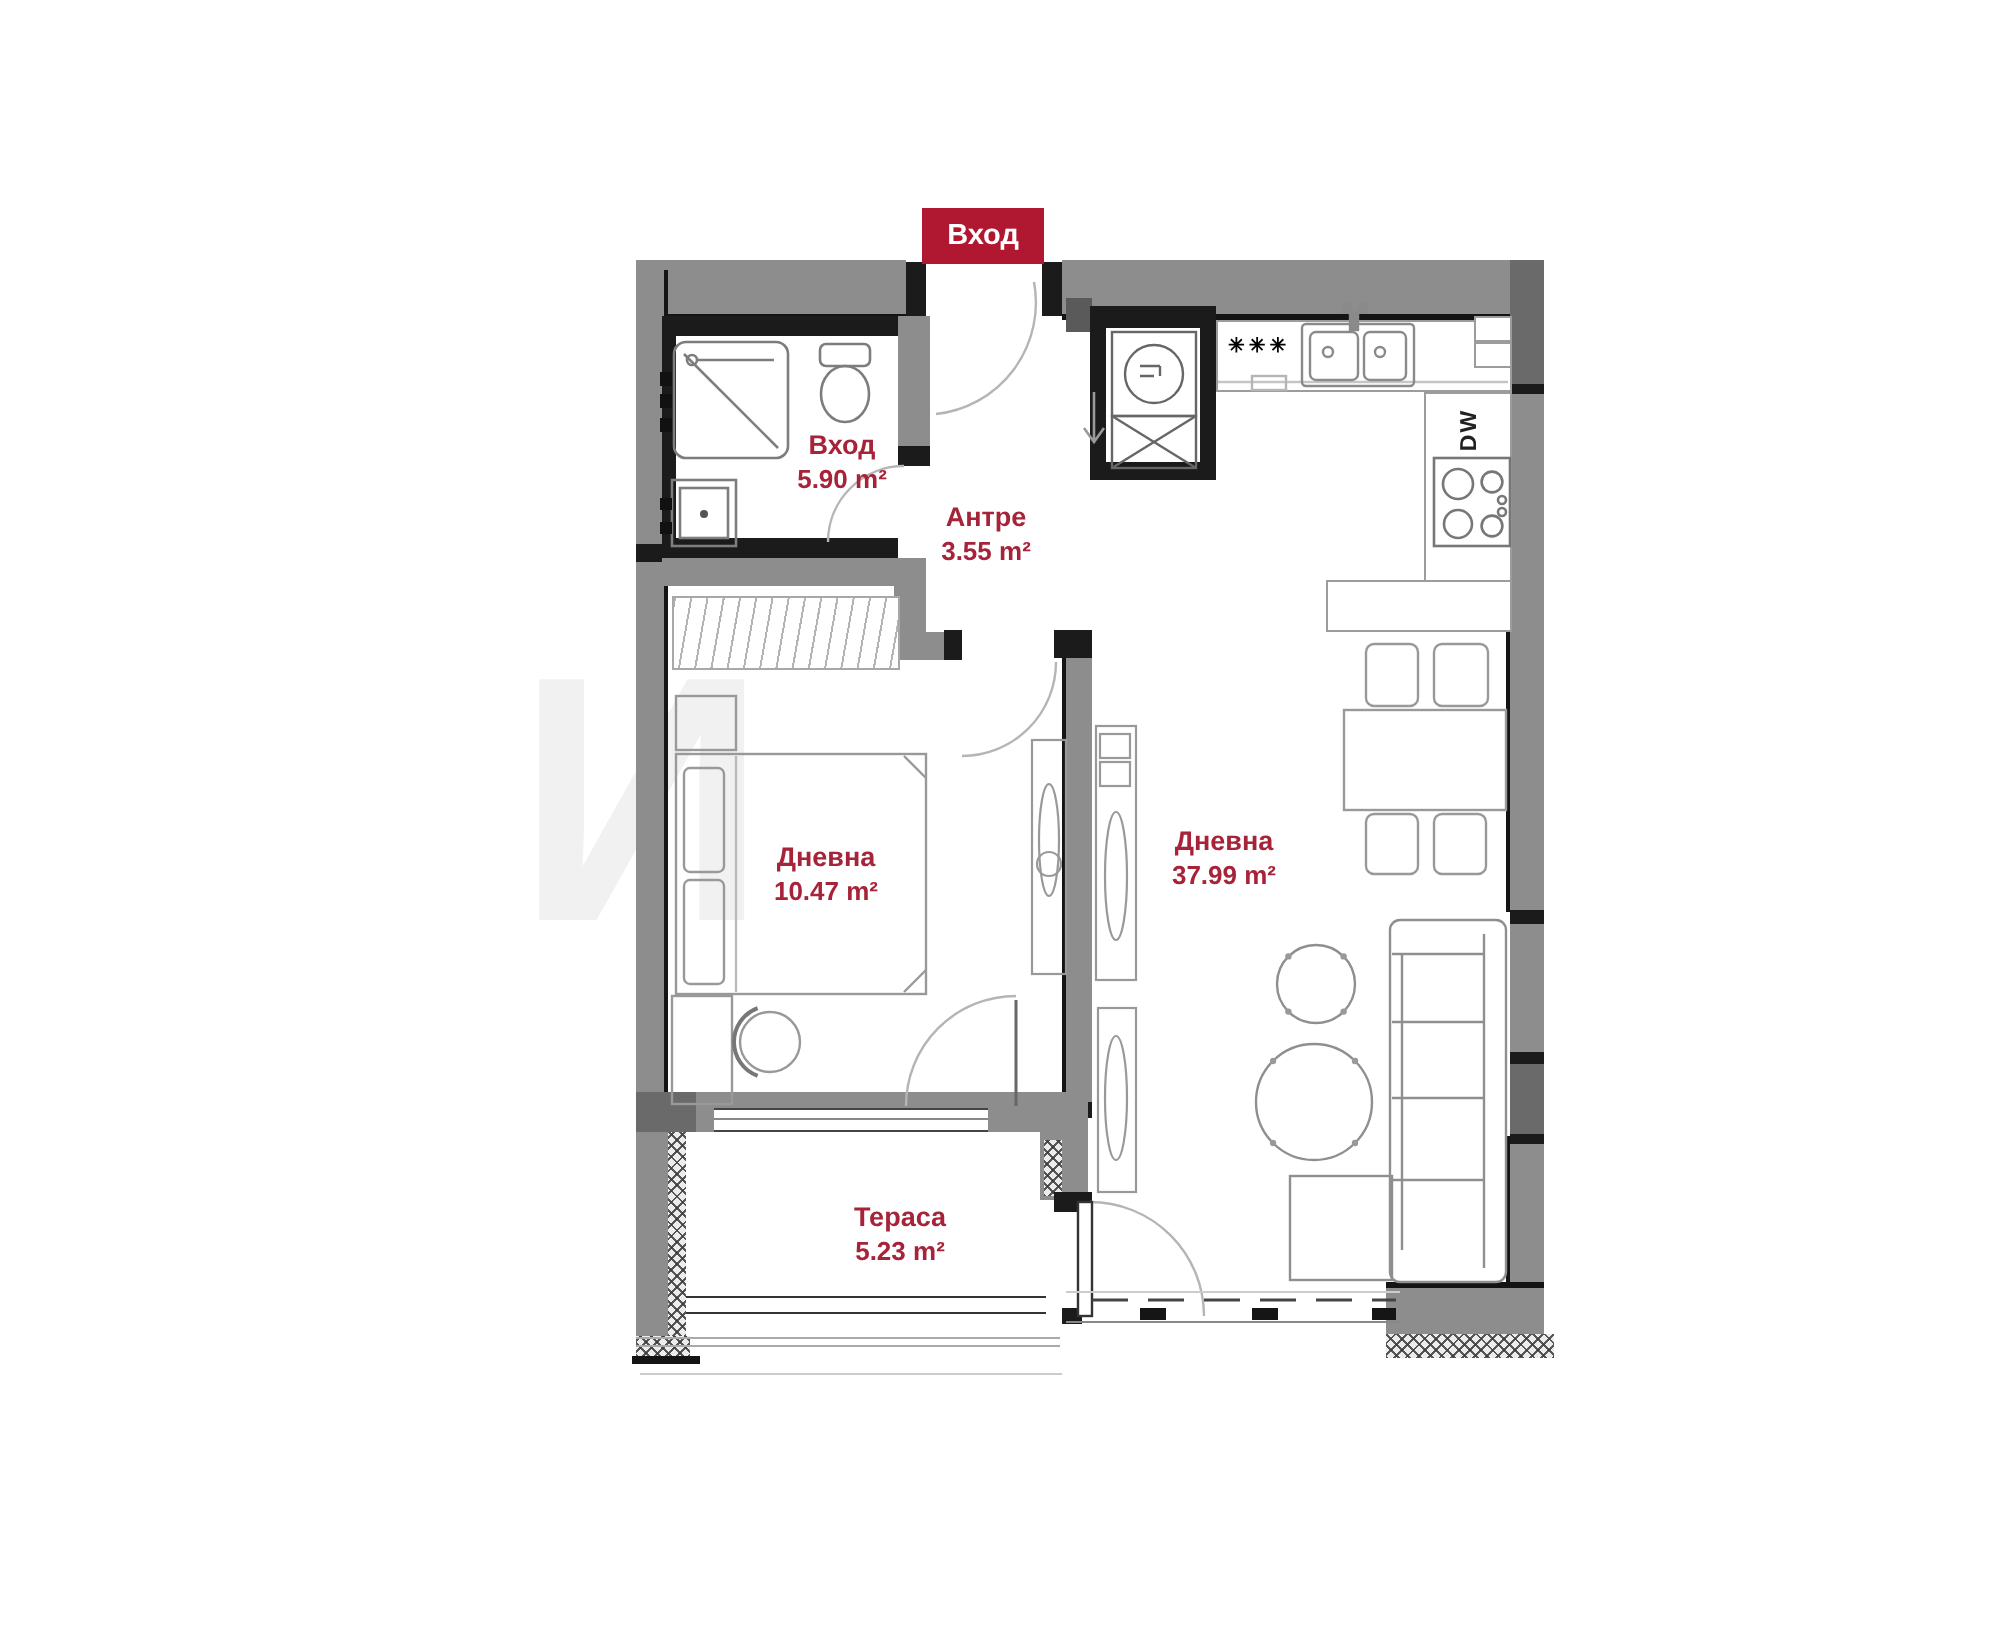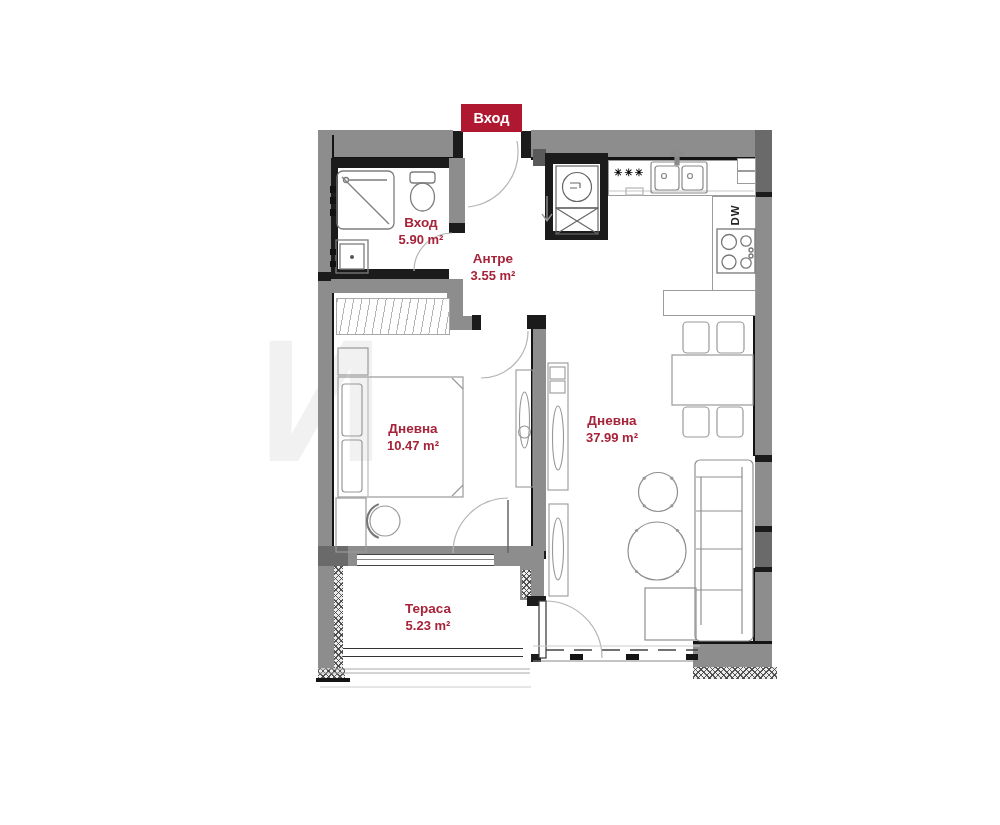--- a/index.html
+++ b/index.html
@@ -252,20 +252,20 @@
     <div class="area">3.55 m²</div>
   </div>
   <div class="lbl" style="left:413px;top:420px;">
     <div>Дневна</div>
     <div class="area">10.47 m²</div>
   </div>
   <div class="lbl" style="left:612px;top:412px;">
     <div>Дневна</div>
     <div class="area">37.99 m²</div>
   </div>
-  <div class="lbl" style="left:428px;top:600px;">
+  <div class="lbl" style="left:450px;top:600px;">
     <div>Тераса</div>
     <div class="area">5.23 m²</div>
   </div>
 
   <div class="dw">DW</div>
   <div class="stars">✳✳✳</div>
 </div>
 
 </body></html>

